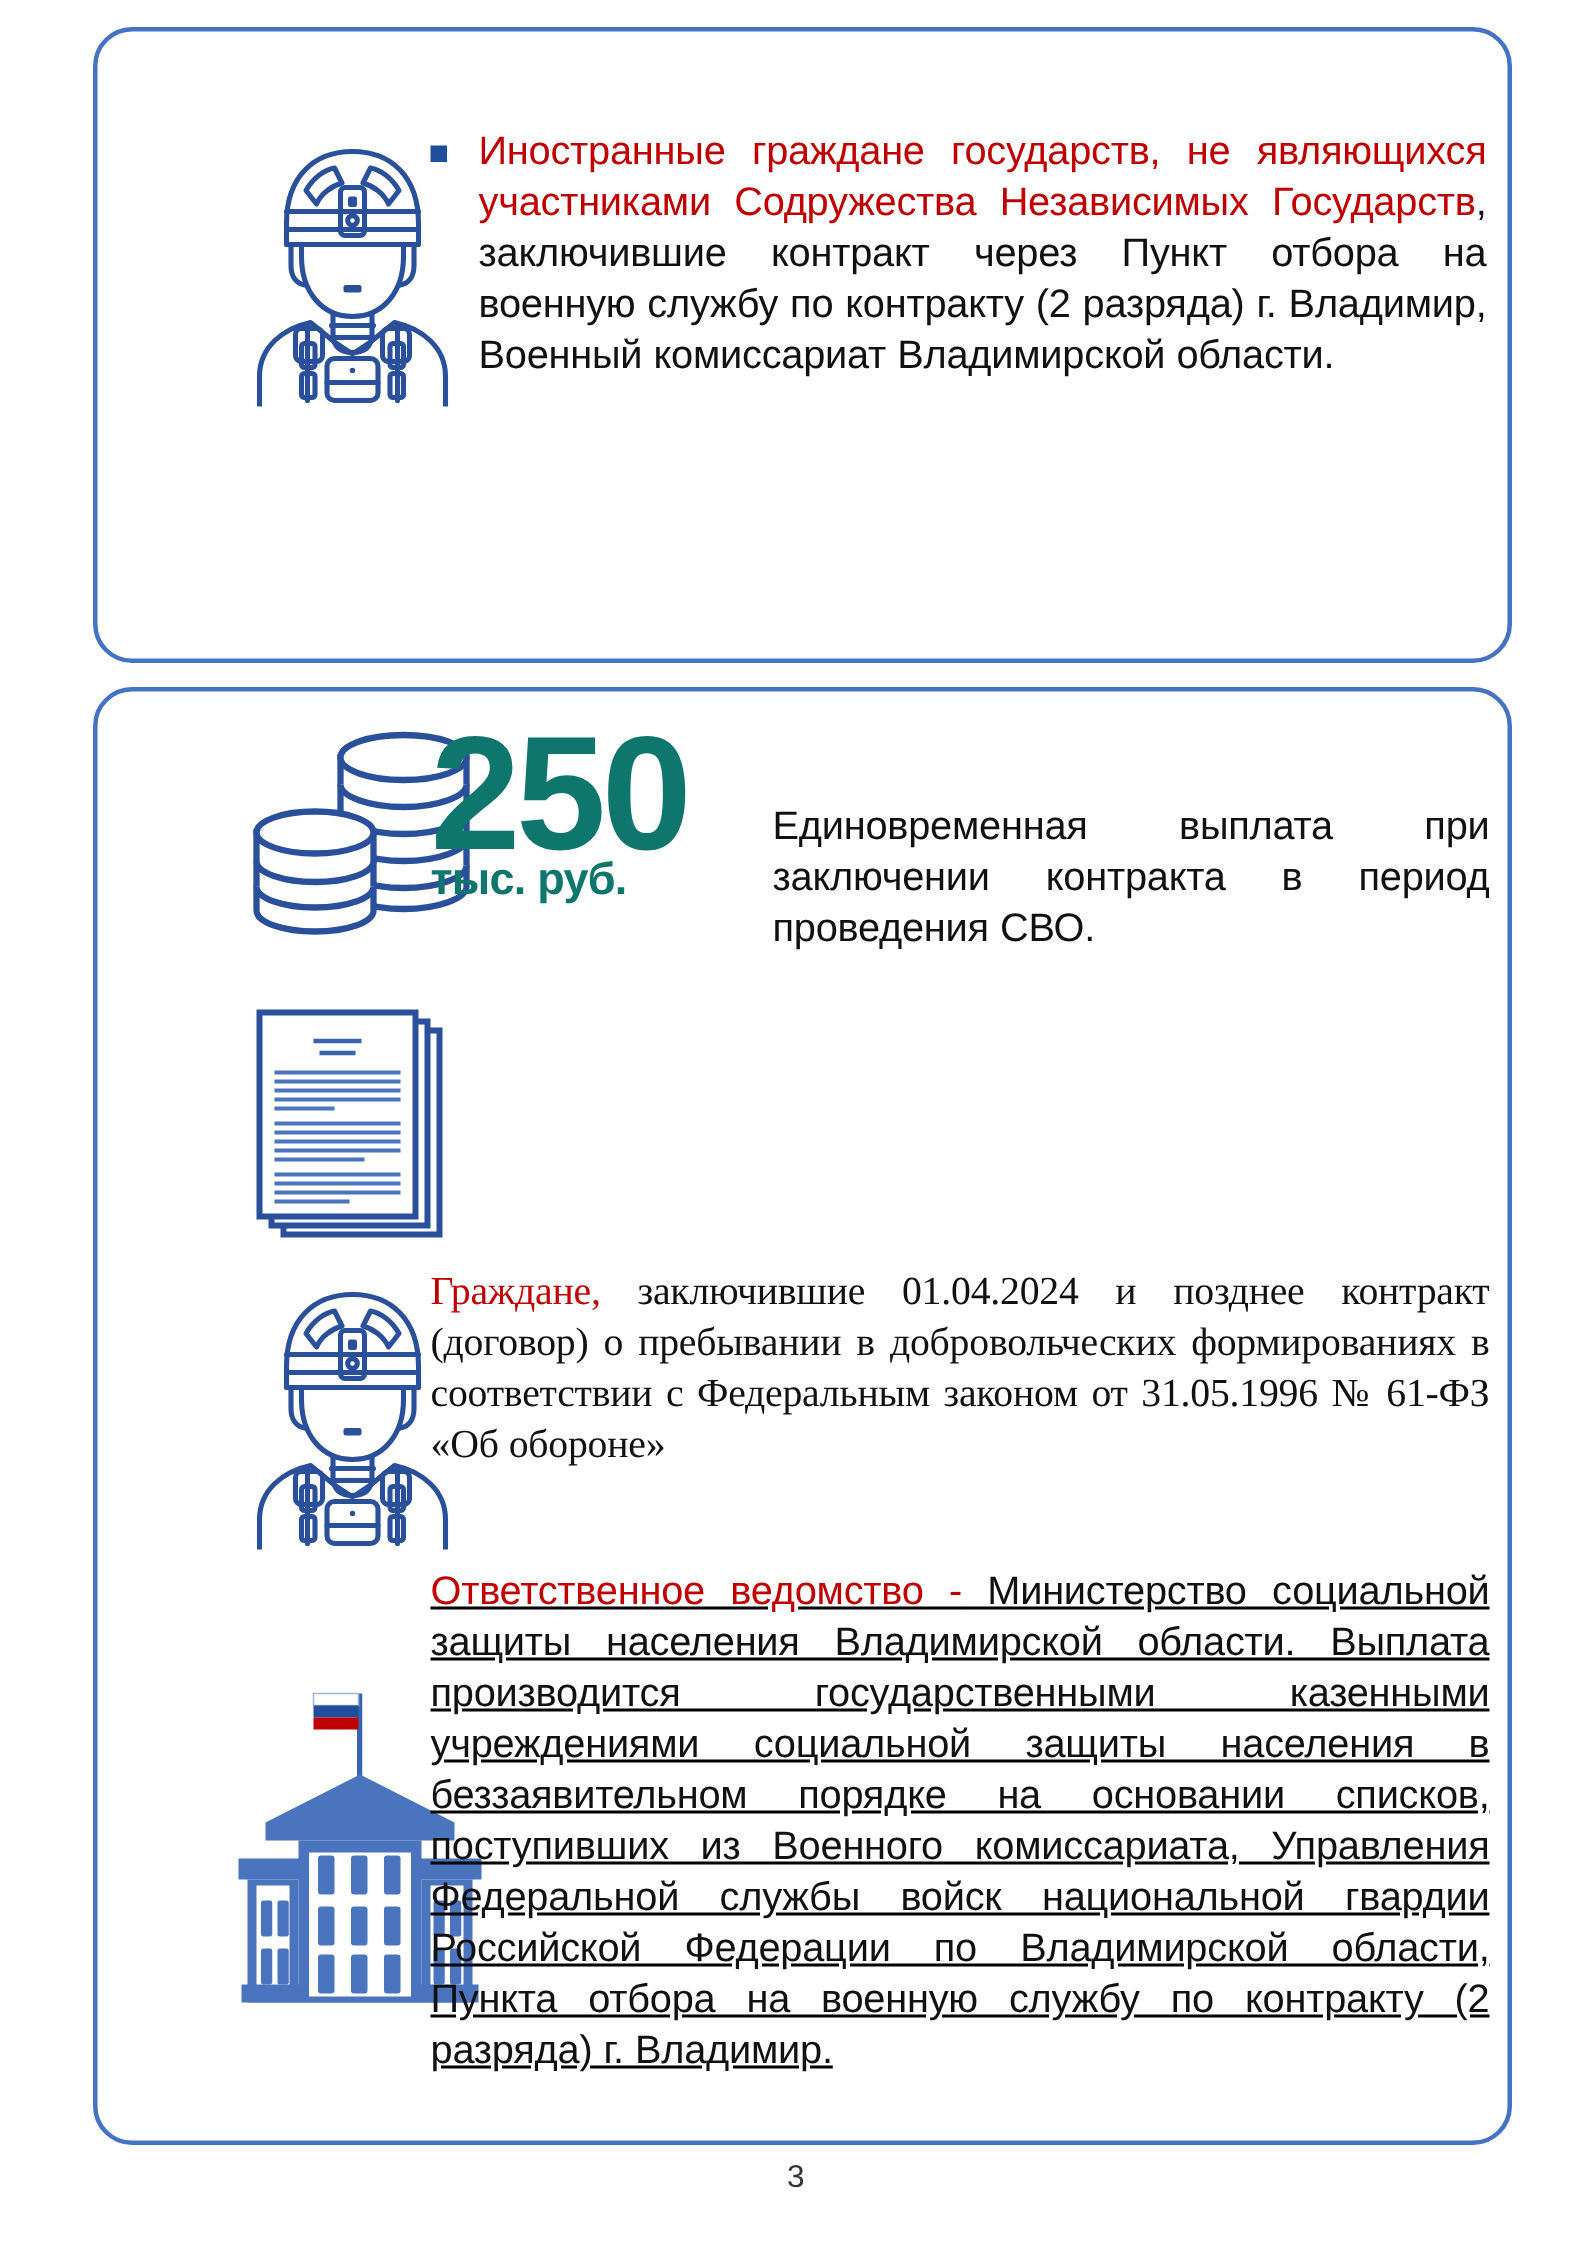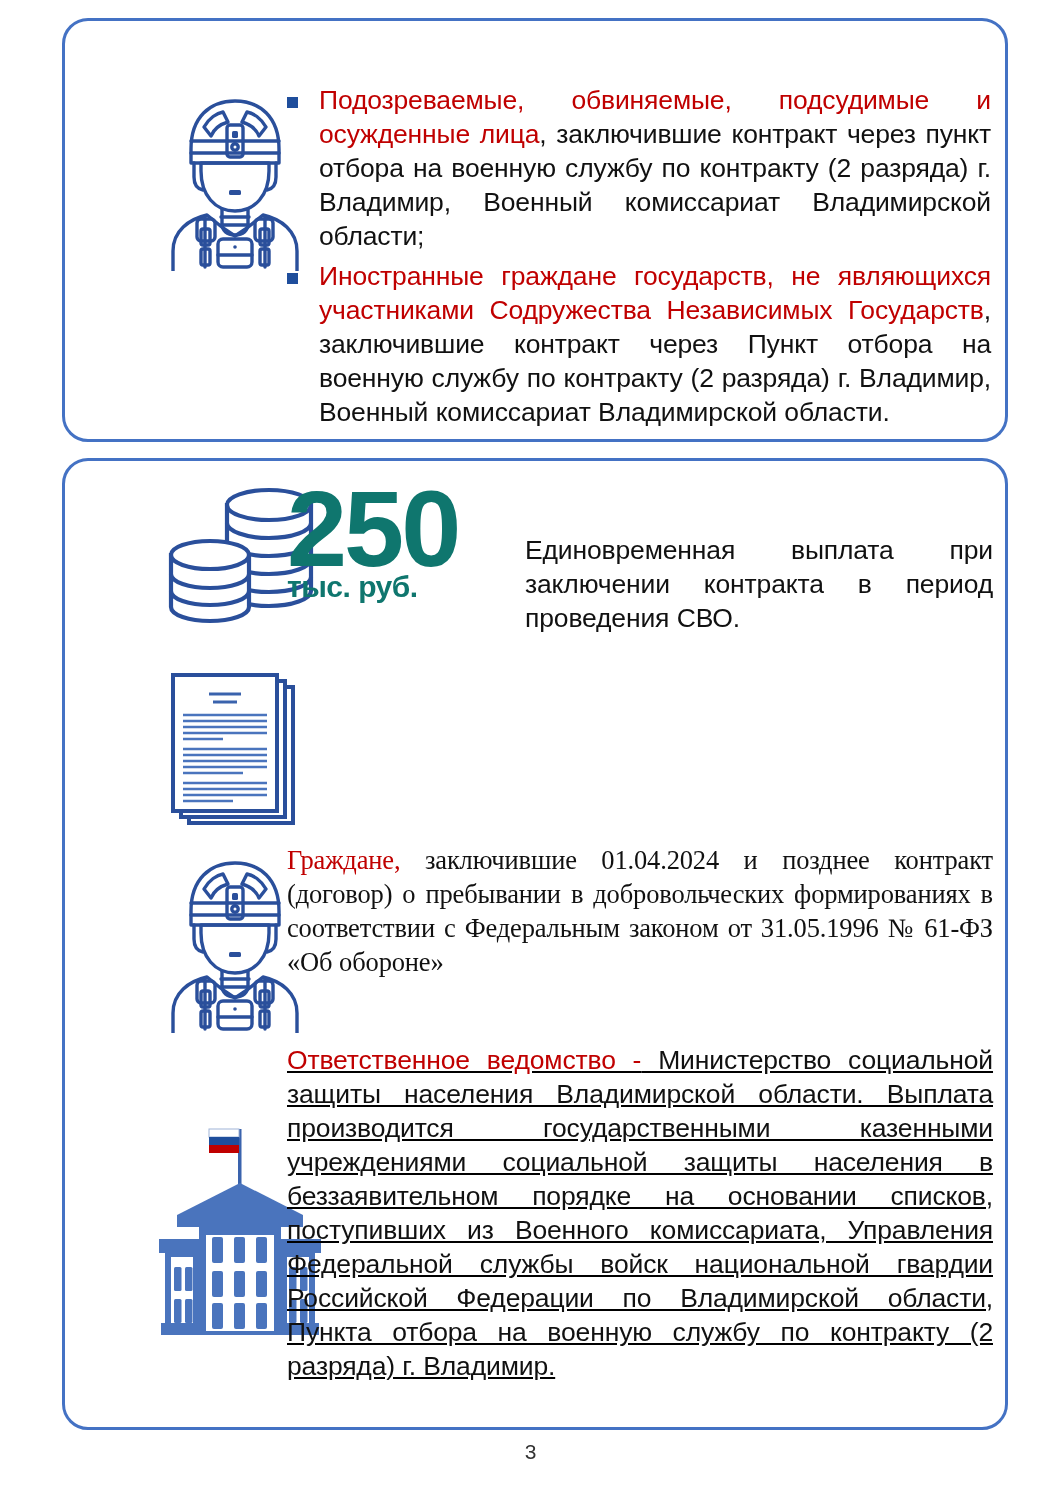--- a/index.html
+++ b/index.html
@@ -80,21 +80,21 @@
     font-size:30px;
     font-weight:bold;
     display:block;
     margin-top:-2px;
     letter-spacing:-0.5px;
   }
   .amount-text{
     flex:1 1 auto;
     padding-top:52px;
   }
-  .amount-text .para{text-align:justify;margin-left:10px;}
+  .amount-text .para{text-align:justify;}
 
   .pagenum{
     position:absolute;
     left:0;right:0;top:1440px;
     text-align:center;
     font-size:21px;
     color:#333;
     font-family:"Liberation Sans", sans-serif;
   }
 
@@ -146,24 +146,20 @@
           <rect x="95" y="158" width="9" height="16" rx="2"></rect>
 
           <rect x="53" y="148" width="34" height="28" rx="5"></rect>
           <path d="M53 164 L87 164"></path>
           <circle cx="70" cy="156" r="1.8" fill="#2a4f9b" stroke="none"></circle>
         </g>
       </svg>
     </div>
 
     <div class="bullets">
-      <div class="bullet-item">
-        <span class="bullet-mark"></span>
-        <p class="para"><span class="hl">Подозреваемые, обвиняемые, подсудимые и осужденные лица</span><span>, заключившие контракт через пункт отбора на военную службу по контракту (2 разряда) г. Владимир, Военный комиссариат Владимирской области;</span></p>
-      </div>
       <div class="bullet-item">
         <span class="bullet-mark"></span>
         <p class="para"><span class="hl">Иностранные граждане государств, не являющихся участниками Содружества Независимых Государств</span><span>, заключившие контракт через Пункт отбора на военную службу по контракту (2 разряда) г. Владимир, Военный комиссариат Владимирской области.</span></p>
       </div>
     </div>
   </div>
 
   <div class="card" id="card-bottom">
 
     <div class="coins">

